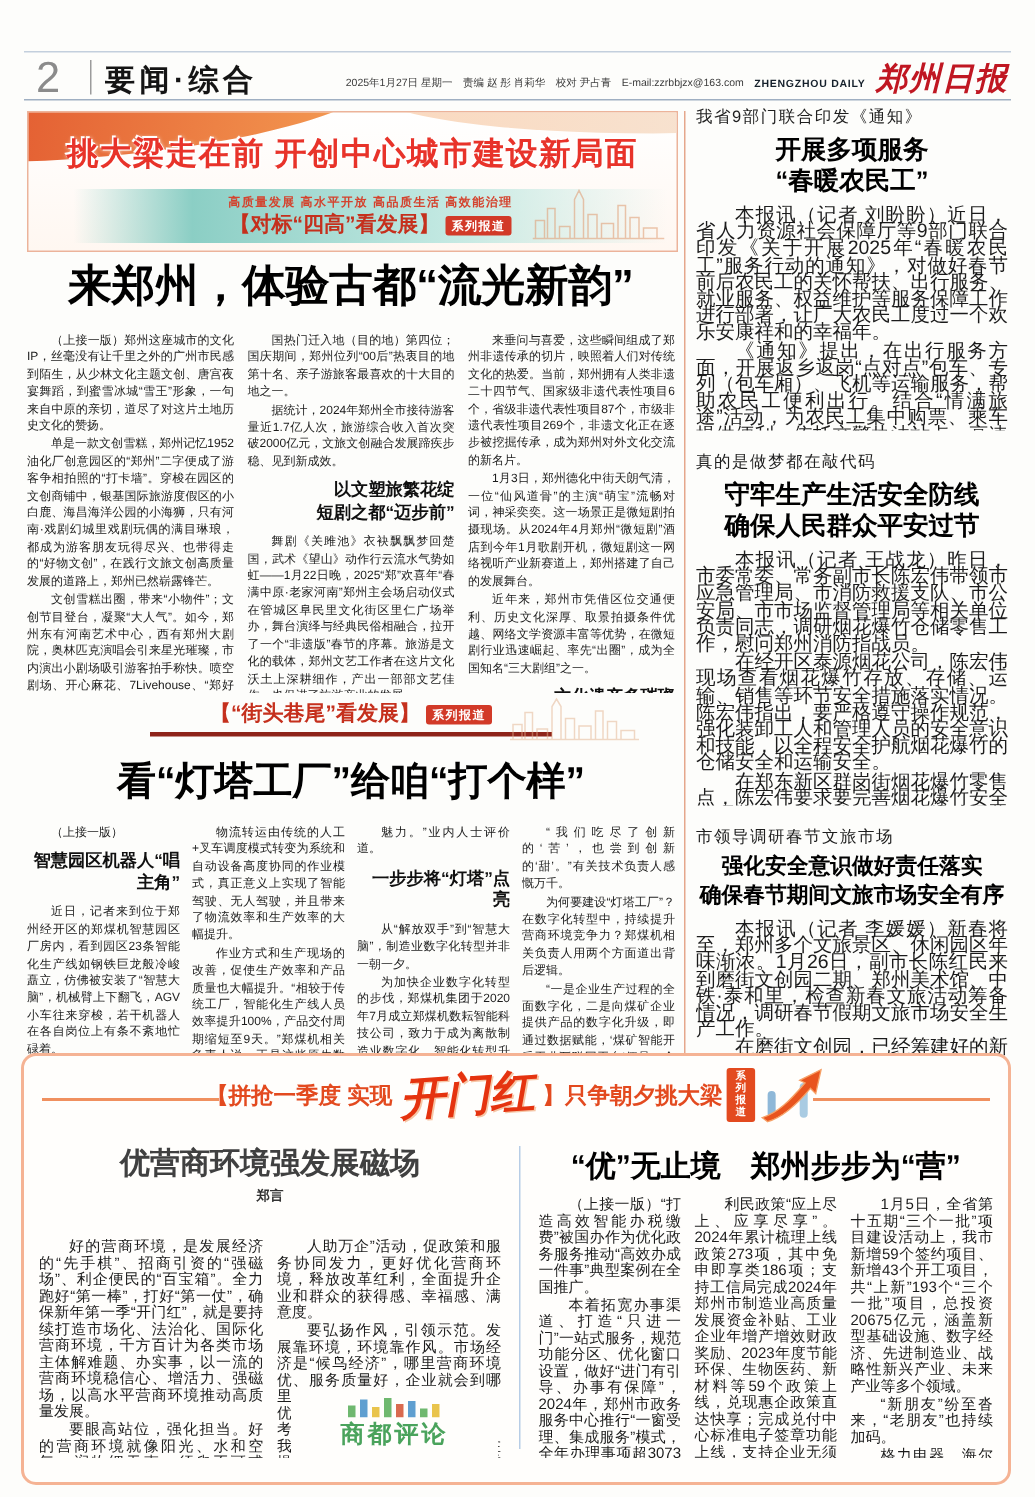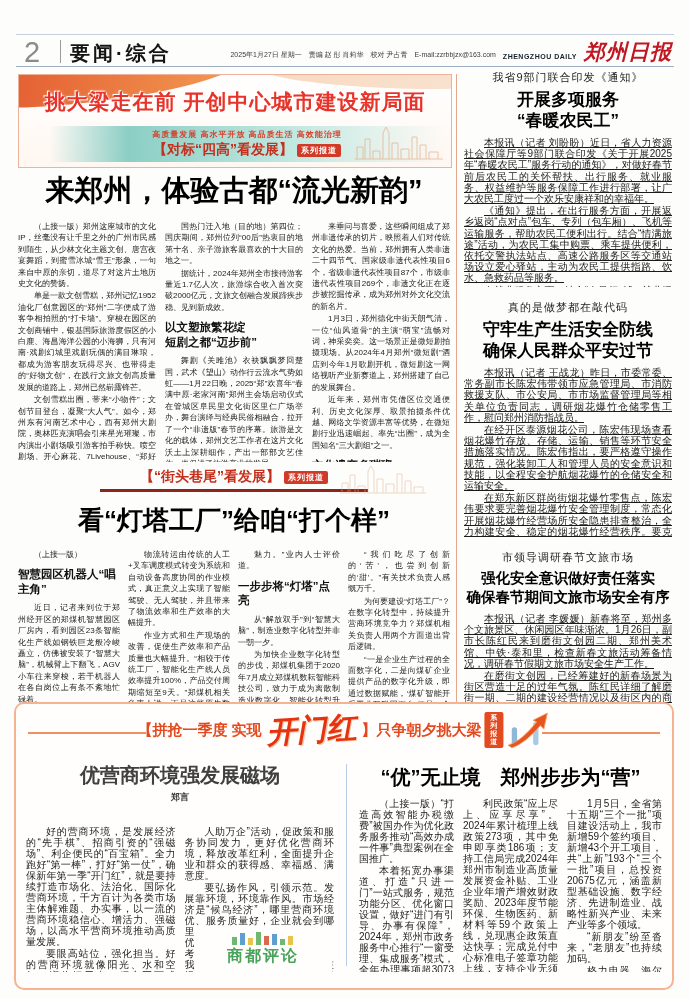--- a/index.html
+++ b/index.html
@@ -24,37 +24,37 @@
   .teal-slogan{font-size:8px;font-weight:700;color:#d4432e;letter-spacing:1px;}
   .teal-kicker{display:flex;align-items:center;gap:4px;font-size:14px;font-weight:900;color:#c5301d;}
   .badge-red{display:inline-block;background:#d23a28;color:#fff;font-size:8px;font-weight:700;padding:1px 4px;border-radius:2px;letter-spacing:1px;}
   .skyline{position:absolute;right:8px;bottom:6px;opacity:.55;}
   
   .main-headline{left:18px;top:171px;width:432px;text-align:center;font-size:29px;font-weight:900;color:#000;}
   .cols{display:flex;gap:9px;}
   .main-cols{left:18px;top:221px;width:432px;height:241px;}
   .col{flex:1;overflow:hidden;}
   .para{font-size:8px;line-height:11.4px;text-align:justify;color:#1b1b1b;text-indent:2em;margin:0 0 1px;}
-  .crosshead{font-size:11.5px;font-weight:800;color:#101010;text-align:left;line-height:14.5px;margin:7px 0 6px;white-space:pre-line;}
+  .crosshead{font-size:11.5px;font-weight:800;color:#101010;text-align:right;line-height:14.5px;margin:7px 0 6px;white-space:pre-line;}
   
   .mid-kicker-wrap{left:18px;top:467px;width:432px;text-align:center;}
   .mid-kicker{display:inline-flex;align-items:center;gap:4px;font-size:14px;font-weight:900;color:#c5301d;}
   .mid-rule{margin:3px auto 0;width:268px;height:3px;background:#8e241a;}
   .mid-skyline{position:absolute;right:24px;top:-2px;opacity:.5;}
   .mid-headline{left:18px;top:503px;width:432px;text-align:center;font-size:26px;font-weight:900;color:#000;}
   .mid-cols{left:18px;top:549px;width:432px;height:188px;gap:8px;}
   
   .v-rule{left:456px;top:74px;width:1px;height:664px;background:#e5a78c;}
   .right-rail{left:464px;top:70px;width:208px;}
   .r-article{margin-bottom:13px;}
-  .kicker2{font-size:11px;color:#1e1e1e;text-align:center;margin-bottom:4px;letter-spacing:1px;}
+  .kicker2{font-size:11px;color:#1e1e1e;text-align:left;margin-bottom:4px;letter-spacing:1px;}
   .rh{font-size:17px;font-weight:900;color:#000;text-align:center;line-height:21px;margin-bottom:6px;white-space:pre-line;}
   .rh-sm{font-size:14.5px;line-height:19px;}
   .rbody{overflow:hidden;}
-  .rbody .para{font-size:10px;line-height:11.2px;text-decoration:underline;}
+  .rbody .para{font-size:13px;line-height:11.2px;}
   .h-a{height:150px;} .h-b{height:170px;} .h-c{height:118px;}
   
   .bottom-box{left:14px;top:702px;width:660px;height:288px;border:2px solid #f5b394;border-radius:10px;background:#fffefc;box-sizing:border-box;overflow:hidden;}
   .bb-banner{position:relative;height:56px;}
   .bb-line{position:absolute;top:28px;width:118px;height:2px;background:#f0905f;}
   .bb-line.l{left:12px;} .bb-line.r{right:12px;}
   .bb-center{position:absolute;left:50%;top:5px;transform:translateX(-50%);display:flex;align-items:center;gap:3px;white-space:nowrap;}
   .bb-prefix,.bb-suffix{font-size:15px;font-weight:900;color:#e34a1f;}
   .bb-brush{font-size:30px;font-weight:700;font-style:italic;color:#e5330f;font-family:"DejaVu Serif",serif;transform:rotate(-4deg);margin:0 2px;text-shadow:1px 1px 0 #f6c6a6;}
   .bb-badge{background:#e34a1f;color:#fff;font-size:7px;line-height:8px;font-weight:700;text-align:center;padding:2px 3px;border-radius:2px;white-space:pre-line;}

